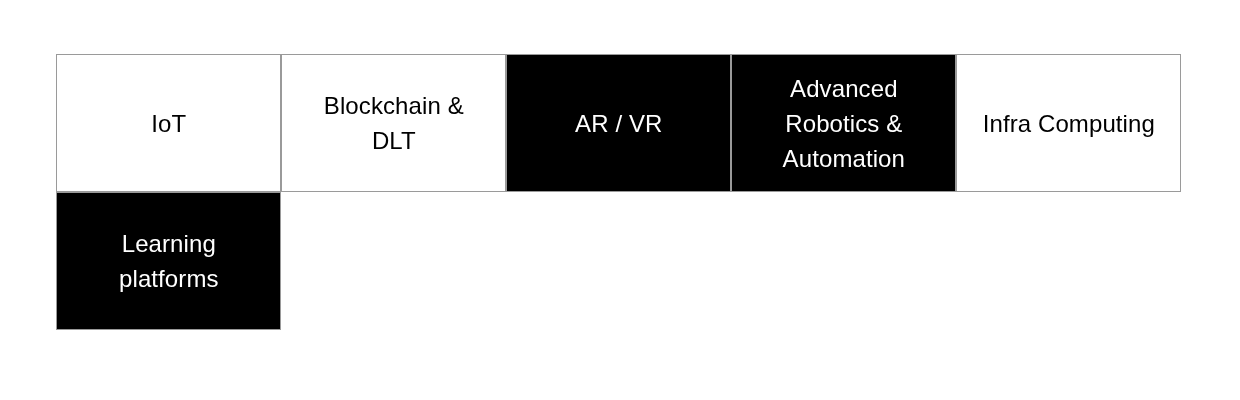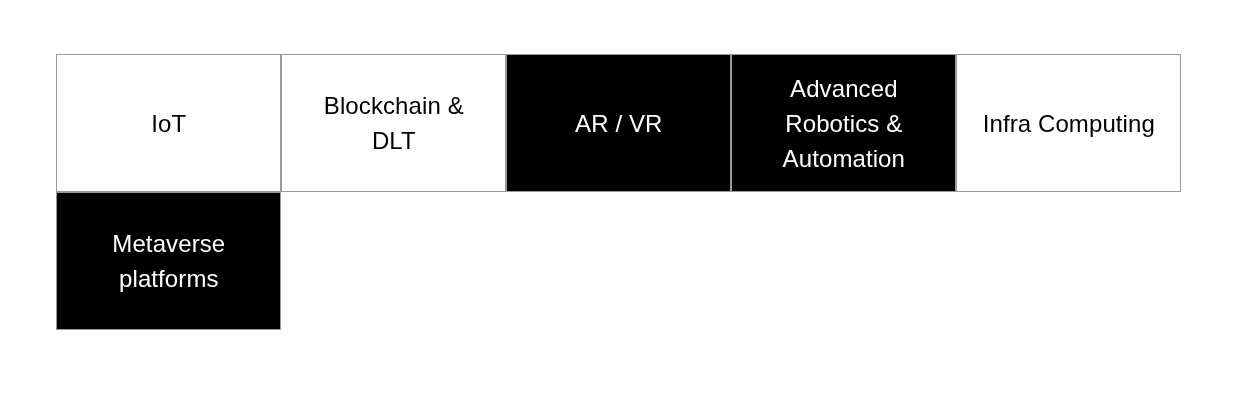--- a/index.html
+++ b/index.html
@@ -91,18 +91,18 @@
       <span class="cell-label">Advanced
 Robotics &amp;
 Automation</span>
     </div>
 
     <div class="cell light">
       <span class="cell-label">Infra Computing</span>
     </div>
 
     <div class="cell dark">
-      <span class="cell-label">Metaverse
+      <span class="cell-label">Learning
 platforms</span>
     </div>
 
   </div>
 </div>
 
 </body></html>

